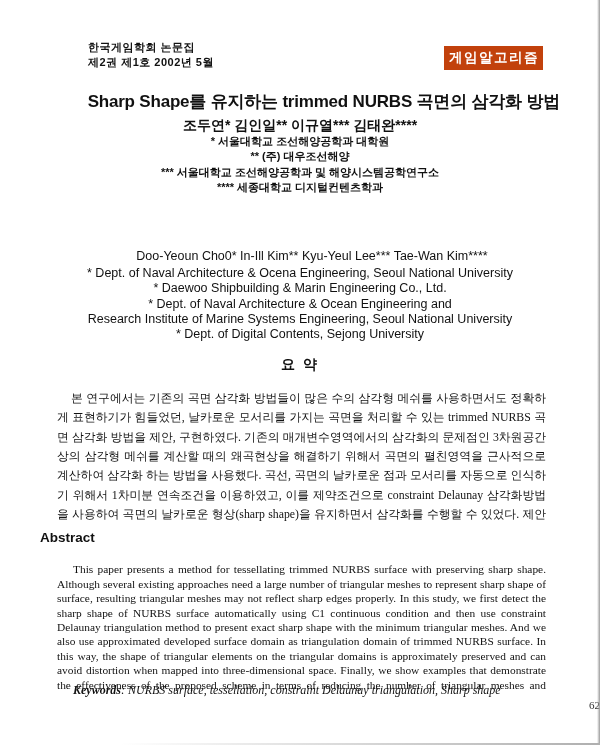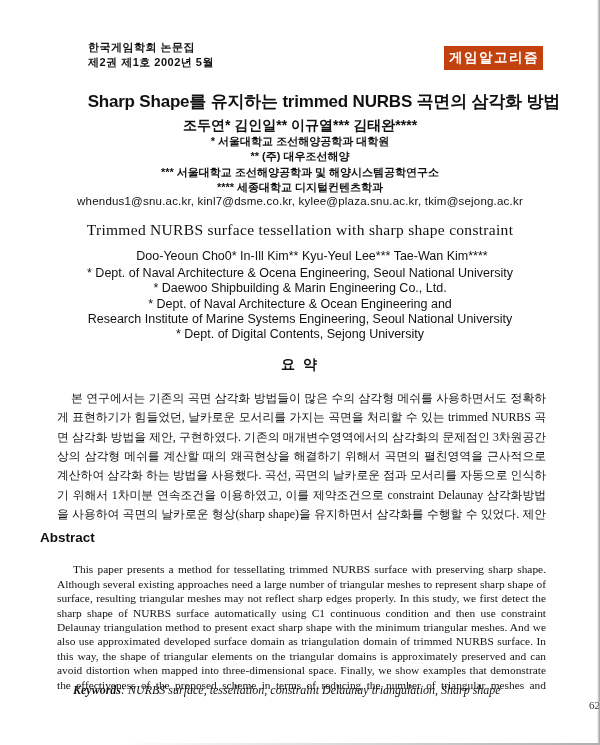--- a/index.html
+++ b/index.html
@@ -109,23 +109,21 @@
 
   <div class="k-authors">조두연* 김인일** 이규열*** 김태완****</div>
 
   <div class="k-affils">
     <div>* 서울대학교 조선해양공학과 대학원</div>
     <div>** (주) 대우조선해양</div>
     <div>*** 서울대학교 조선해양공학과 및 해양시스템공학연구소</div>
     <div>**** 세종대학교 디지털컨텐츠학과</div>
   </div>
 
-  <div class="emails">whendus1@snu.ac.kr, kinl7@dsme.co.kr, kylee@plaza.snu.ac.kr, tkim@sejong.ac.kr</div>
 
-  <div class="e-title">Trimmed NURBS surface tessellation with sharp shape constraint</div>
 
   <div class="e-authors">Doo-Yeoun Cho0* In-Ill Kim** Kyu-Yeul Lee*** Tae-Wan Kim****</div>
 
   <div class="e-affils">
     <div>* Dept. of Naval Architecture &amp; Ocena Engineering, Seoul National University</div>
     <div>* Daewoo Shipbuilding &amp; Marin Engineering Co., Ltd.</div>
     <div>* Dept. of Naval Architecture &amp; Ocean Engineering and</div>
     <div>Research Institute of Marine Systems Engineering, Seoul National University</div>
     <div>* Dept. of Digital Contents, Sejong University</div>
   </div>

